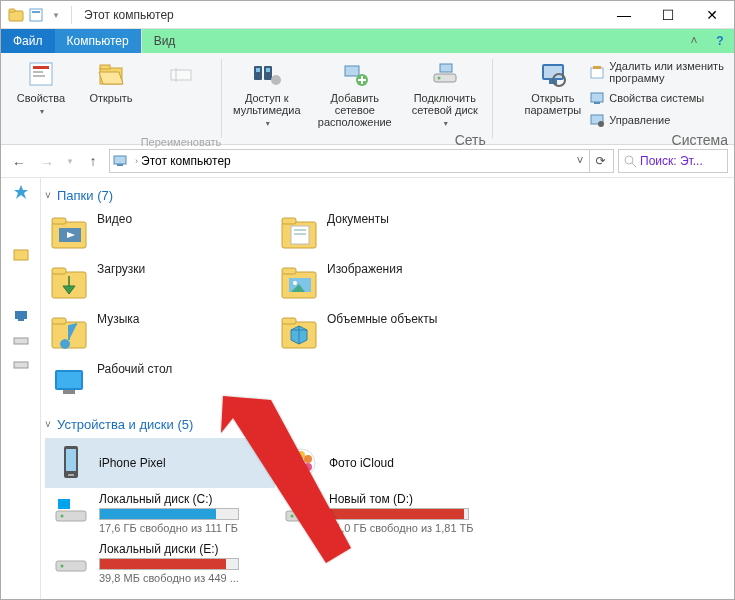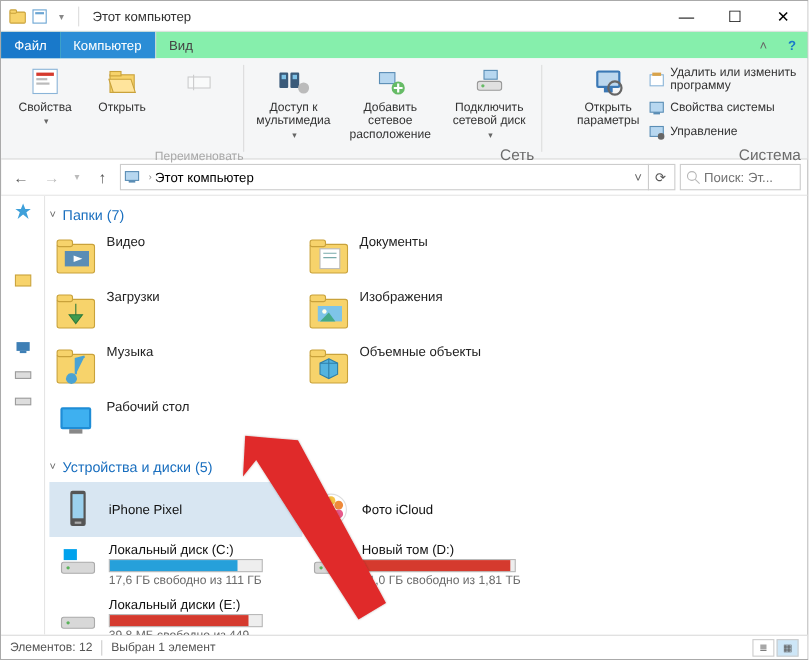--- a/index.html
+++ b/index.html
@@ -40,21 +40,21 @@
 
 
 .navbar { height: 32px; display: flex; align-items: center; padding: 0 6px; gap: 4px; }
 .navbtn { width: 24px; height: 24px; display:flex;align-items:center;justify-content:center; color:#555; font-size:14px; border-radius:2px; }
 .navbtn.disabled { color:#bbb; }
 .addressbar { flex:1; height: 24px; border:1px solid #ccc; display:flex; align-items:center; padding: 0 2px; font-size: 12px; background:#fff; }
 .addressbar .chev { color:#888; padding: 0 3px; font-size:9px;}
 .addressbar .segicon { width:16px; height:16px; margin-right:4px; }
 .addressbar .dropdown { margin-left:auto; width:18px; text-align:center; color:#666; }
 .addressbar .refresh { width:22px; height:24px; border-left:1px solid #ccc; display:flex;align-items:center;justify-content:center; color:#555;}
-.searchbox { width:110px; height:24px; border:1px solid #ccc; display:flex; align-items:center; padding: 0 4px; font-size:12px; color:#737373; overflow:hidden; white-space:nowrap;}
+.searchbox { width:110px; height:24px; border:1px solid #ccc; display:flex; align-items:center; padding: 0 4px; font-size:12px; color:#6d28d9; overflow:hidden; white-space:nowrap;}
 .searchbox .sicon { width:14px;height:14px; margin-right:3px; opacity:0.6;}
 
 
 .body { flex:1; display:flex; overflow:hidden; border-top:1px solid #e5e5e5;}
 .sidebar { width: 40px; border-right:1px solid #e5e5e5; background:#fff; display:flex; flex-direction:column; align-items:center; padding-top:6px; gap:8px; }
 .sidebar .sitem { width:16px; height:16px; }
 .content { flex:1; overflow:auto; padding: 6px 10px 6px 4px; position:relative; }
 .section-header { display:flex; align-items:center; font-size:13px; color:#1a6fbf; margin: 4px 0 6px 0; cursor:pointer; }
 .section-header .caret { width:12px; font-size:10px; color:#666; }
 .grid { display:flex; flex-wrap:wrap; }
@@ -449,23 +449,14 @@
             <filter id="sh">
               <feDropShadow dx="0" dy="0" stdDeviation="1" flood-opacity="0.3"></feDropShadow>
             </filter>
           </defs>
         <polygon points="95,10 120,12 200,160 175,175 82,30 70,45 72,8" fill="#e02a2a" filter="url(#sh)"></polygon>
       </svg>
 
     </div>
   </div>
 
-  <div class="statusbar">
-    <span>Элементов: 12</span>
-    <div class="ssep"></div>
-    <span>Выбран 1 элемент</span>
-    <div class="viewbtns">
-      <div class="vbtn">≣</div>
-      <div class="vbtn active">▦</div>
-    </div>
-  </div>
 
 </div>
 
 </body></html>

